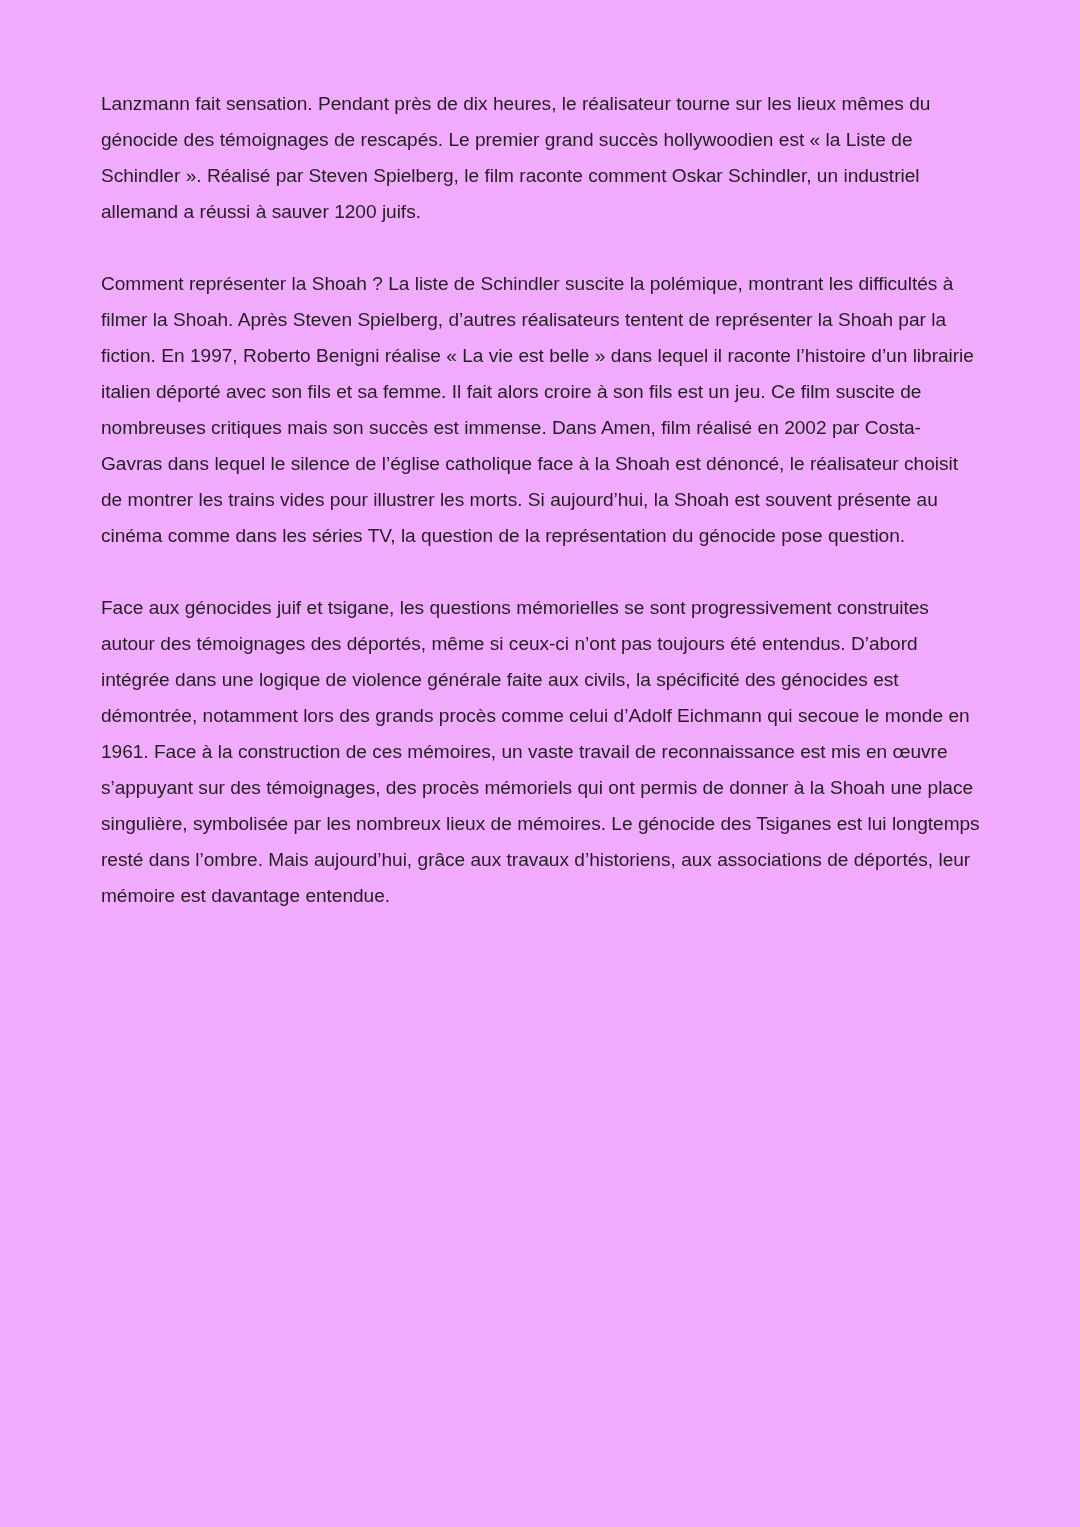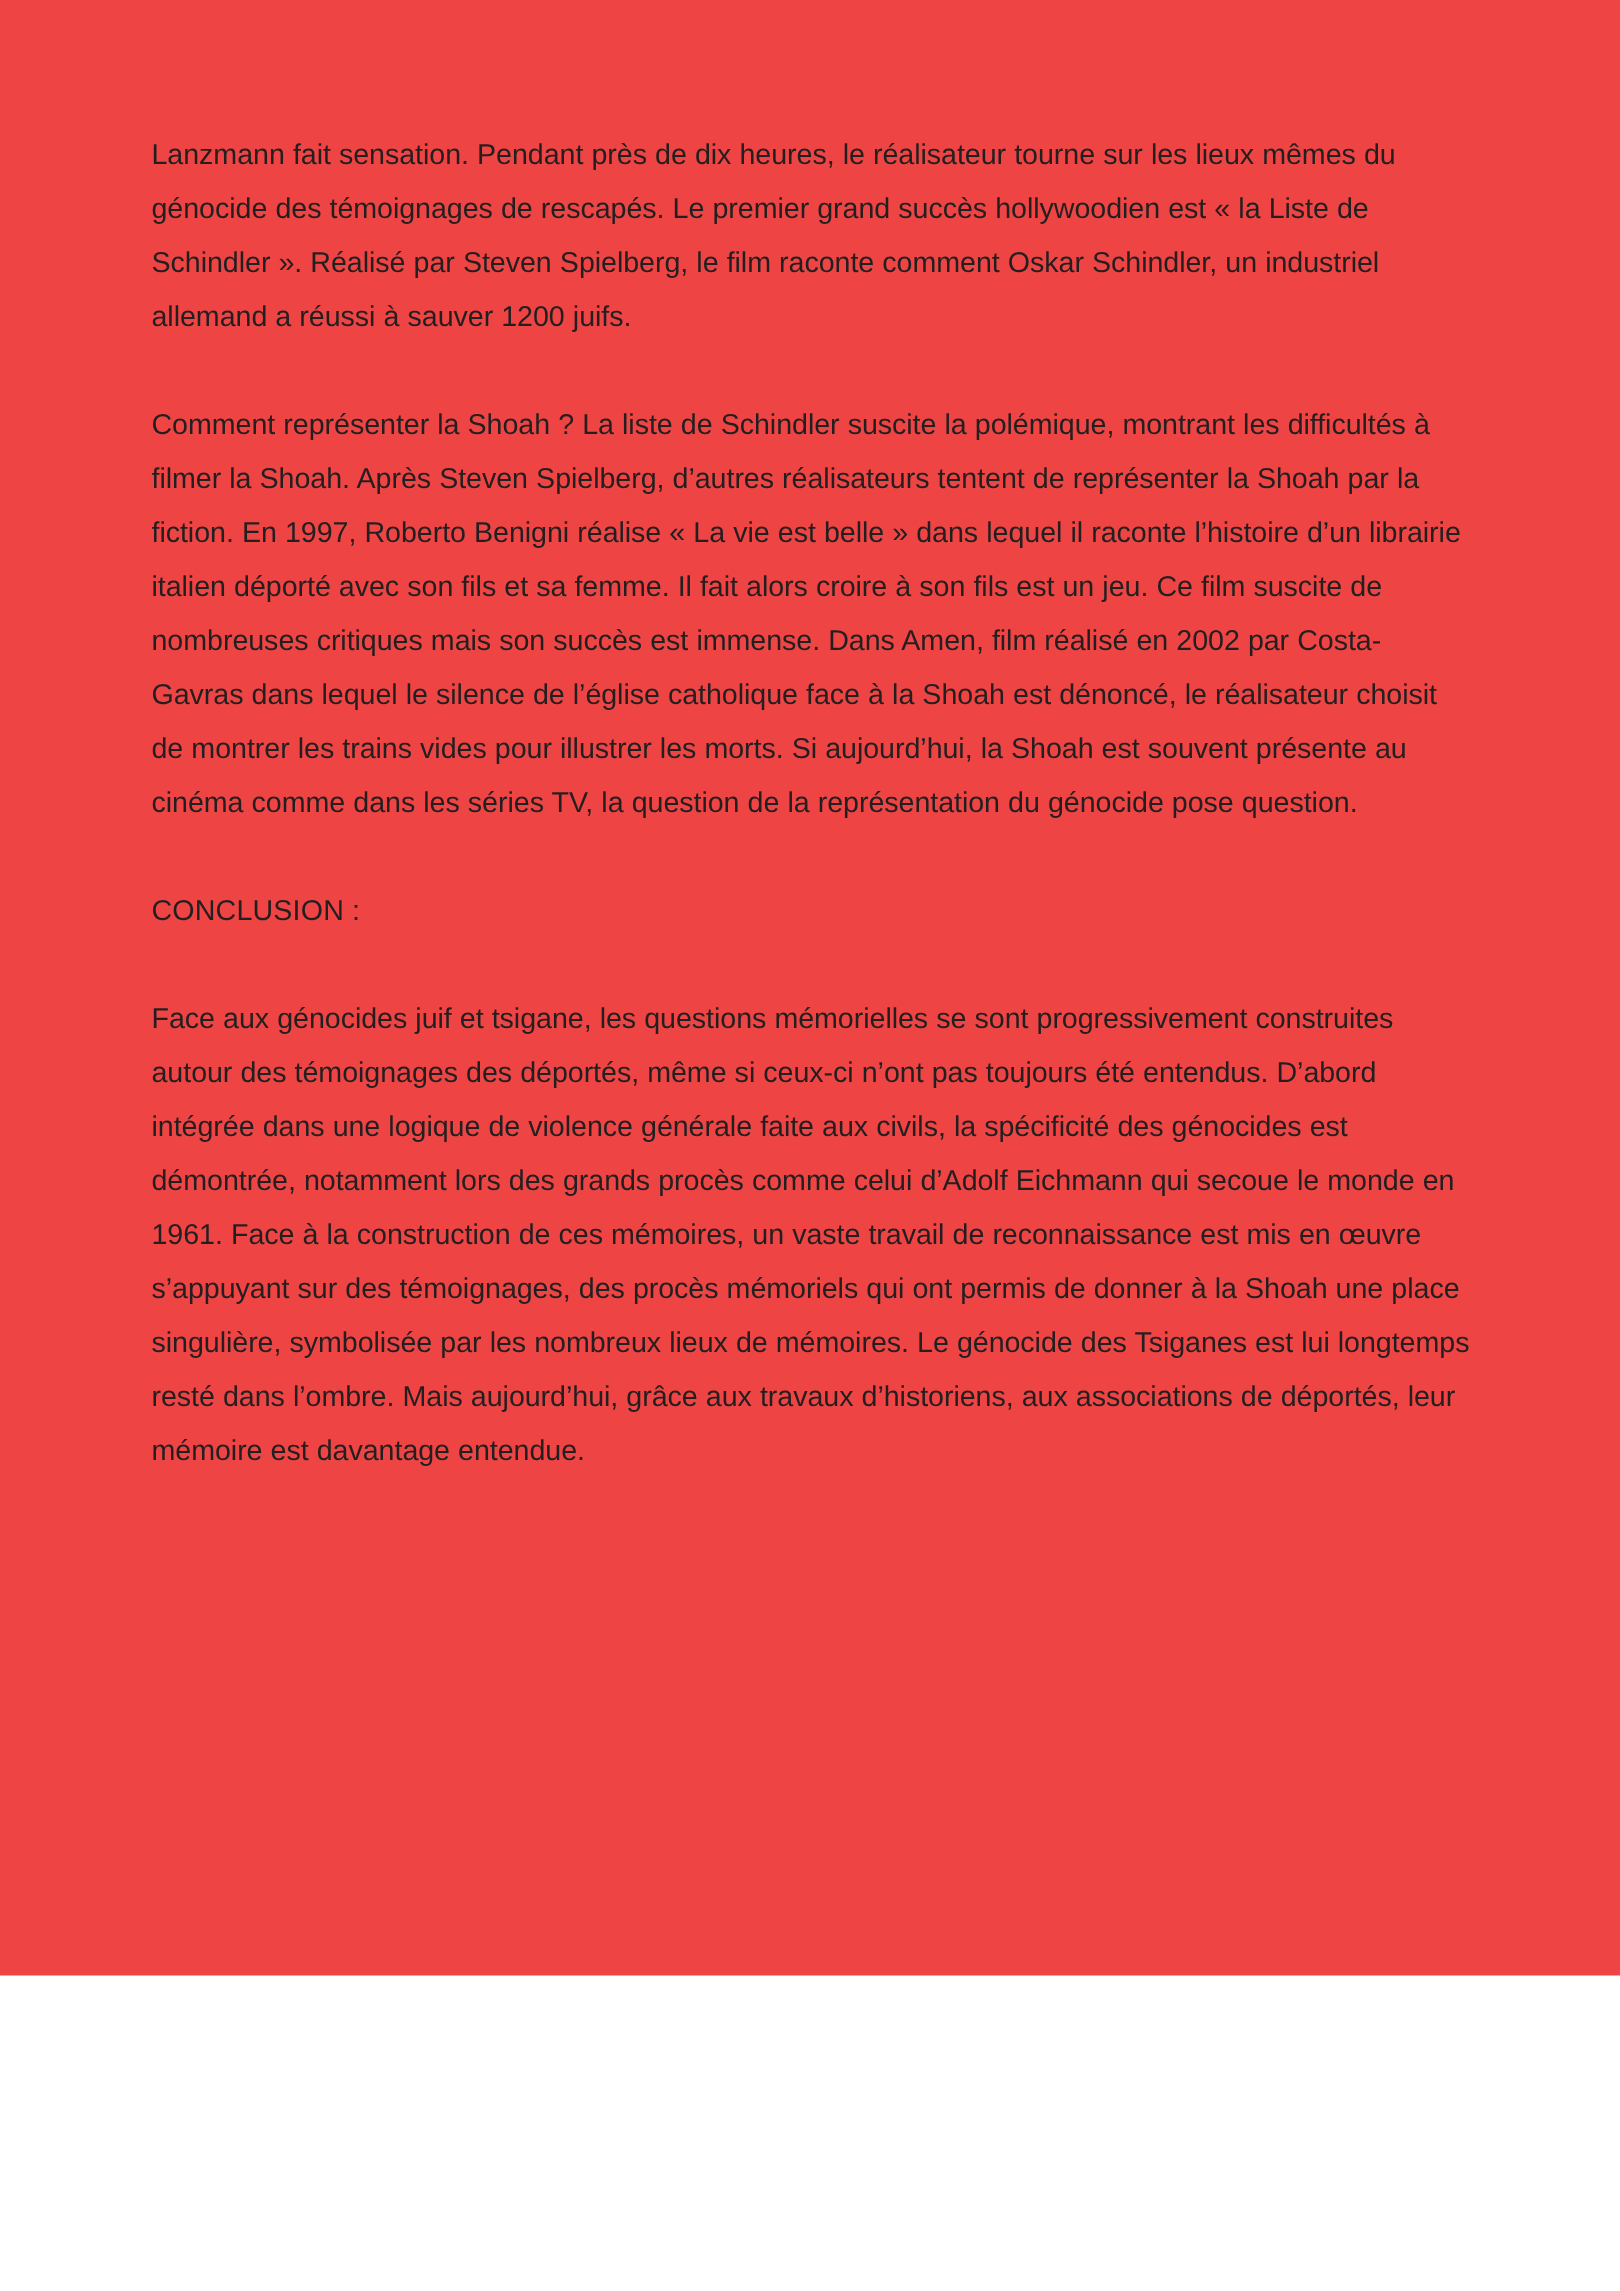--- a/index.html
+++ b/index.html
@@ -12,22 +12,22 @@
     width: 1080px;
     height: 1527px;
     overflow: hidden;
     font-family: "Liberation Sans", "DejaVu Sans", sans-serif;
     color: #231f20;
     -webkit-font-smoothing: antialiased;
   }
   .page {
     position: relative;
     width: 1080px;
-    height: 1317px;
-    background: #ef4444;
+    height: 1527px;
+    background: #f0abfc;
     box-sizing: border-box;
   }
   .doc-body {
     position: absolute;
     left: 101px;
     top: 86px;
     width: 880px;
   }
   .para {
     font-size: 19.1px;
@@ -53,18 +53,17 @@
 </head>
 <body>
 
 <div class="page">
   <div class="doc-body">
 
     <p class="para">Lanzmann fait sensation. Pendant près de dix heures, le réalisateur tourne sur les lieux mêmes du génocide des témoignages de rescapés. Le premier grand succès hollywoodien est « la Liste de Schindler ». Réalisé par Steven Spielberg, le film raconte comment Oskar Schindler, un industriel allemand a réussi à sauver 1200 juifs.</p>
 
     <p class="para">Comment représenter la Shoah ? La liste de Schindler suscite la polémique, montrant les difficultés à filmer la Shoah. Après Steven Spielberg, d’autres réalisateurs tentent de représenter la Shoah par la fiction. En 1997, Roberto Benigni réalise « La vie est belle » dans lequel il raconte l’histoire d’un librairie italien déporté avec son fils et sa femme. Il fait alors croire à son fils est un jeu. Ce film suscite de nombreuses critiques mais son succès est immense. Dans Amen, film réalisé en 2002 par Costa-Gavras dans lequel le silence de l’église catholique face à la Shoah est dénoncé, le réalisateur choisit de montrer les trains vides pour illustrer les morts. Si aujourd’hui, la Shoah est souvent présente au cinéma comme dans les séries TV, la question de la représentation du génocide pose question.</p>
 
-    <p class="heading-line">CONCLUSION :</p>
 
     <p class="para">Face aux génocides juif et tsigane, les questions mémorielles se sont progressivement construites autour des témoignages des déportés, même si ceux-ci n’ont pas toujours été entendus. D’abord intégrée dans une logique de violence générale faite aux civils, la spécificité des génocides est démontrée, notamment lors des grands procès comme celui d’Adolf Eichmann qui secoue le monde en 1961. Face à la construction de ces mémoires, un vaste travail de reconnaissance est mis en œuvre s’appuyant sur des témoignages, des procès mémoriels qui ont permis de donner à la Shoah une place singulière, symbolisée par les nombreux lieux de mémoires. Le génocide des Tsiganes est lui longtemps resté dans l’ombre. Mais aujourd’hui, grâce aux travaux d’historiens, aux associations de déportés, leur mémoire est davantage entendue.</p>
 
   </div>
 </div>
 
 </body></html>

